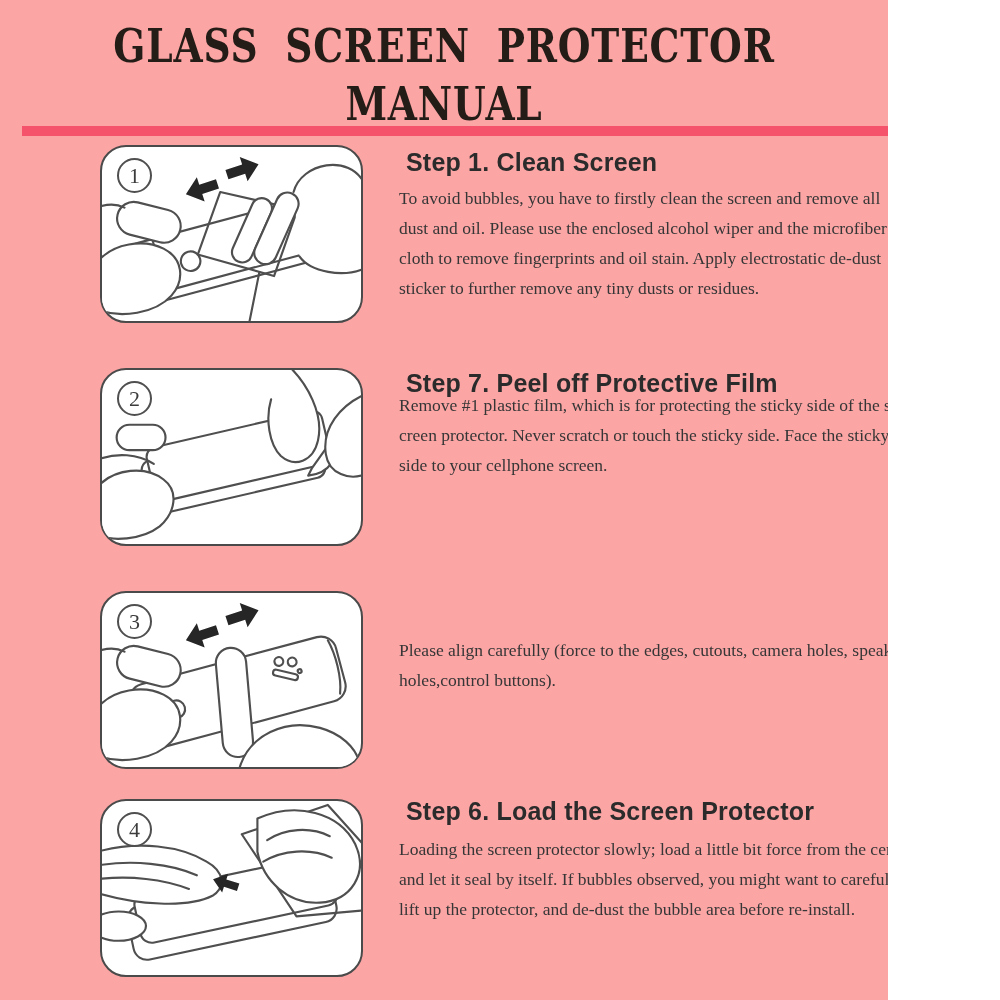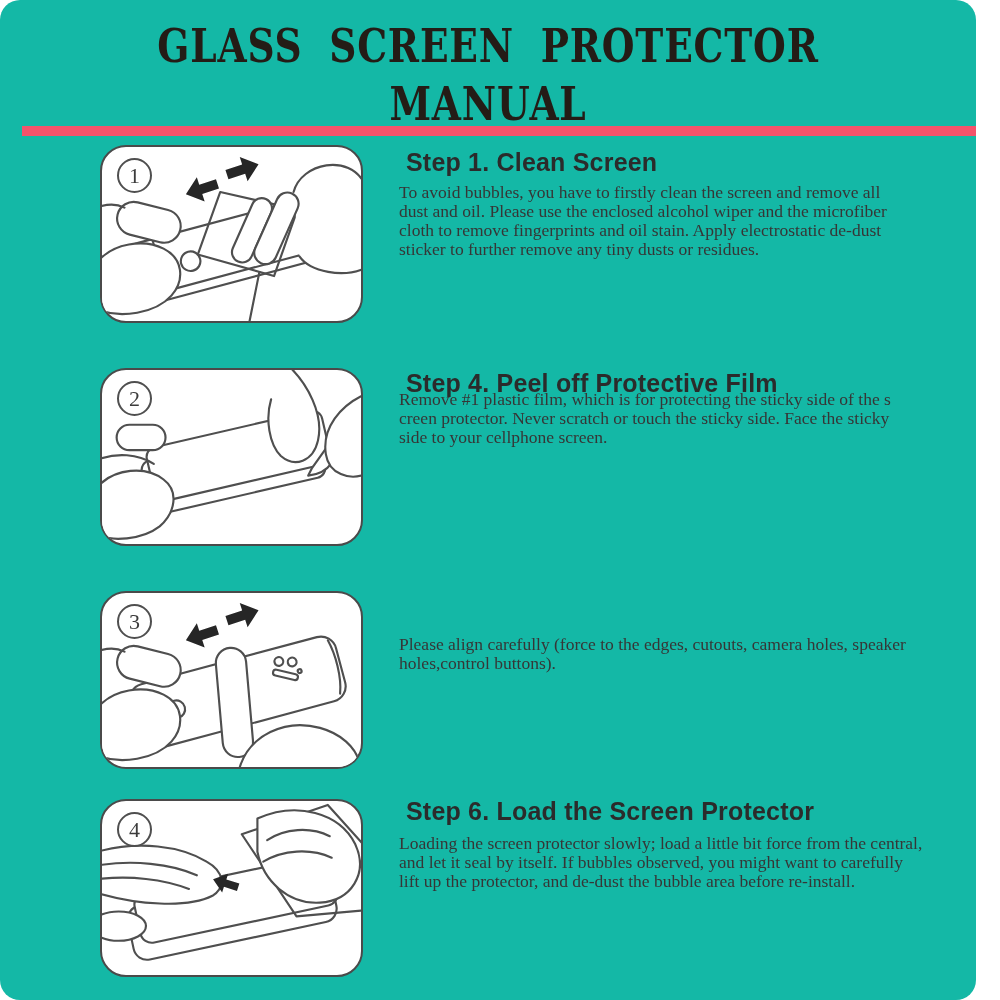--- a/index.html
+++ b/index.html
@@ -1,19 +1,18 @@
 <!DOCTYPE html>
 <html><head>
 <meta charset="utf-8">
 <style>
   html,body{margin:0;padding:0;background:#ffffff;}
   #canvas{
-    position:relative;width:976px;height:1000px;background:#14b8a6;overflow:hidden;
+    position:relative;width:888px;height:1000px;background:#fca5a5;overflow:hidden;
     font-family:"Liberation Sans",sans-serif;
-    border-radius:20px;
   }
   
   .title-line{
     position:absolute;left:0;right:0;text-align:center;
     font-family:"DejaVu Serif",serif;font-weight:bold;color:#241c16;
     font-size:47px;letter-spacing:1px;word-spacing:16px;line-height:1;
     transform:scaleX(0.80);transform-origin:50% 50%;white-space:nowrap;
   }
   #title1{top:22px;}
   #title2{top:80px;}
@@ -36,21 +35,21 @@
   
   .step-title{
     position:absolute;left:398px;width:580px;margin:8px;
     font-size:25px;font-weight:700;color:#2b2b2b;letter-spacing:0.2px;line-height:1.1;
     font-family:Liberation Sans, sans-serif;
   }
   #h1{top:141px;} #h2{top:362px;} #h3{top:581px;} #h4{top:790px;}
   .step-body{
     position:absolute;left:399px;width:585px;margin:0;
     font-family:"Liberation Serif",serif;font-size:17.5px;color:#363636;
-    line-height:19px;white-space:pre-line;
+    line-height:30px;white-space:pre-line;
   }
   #b1{top:183px;} #b2{top:390px;} #b3{top:635px;} #b4{top:834px;}
   
   .art path,.art rect,.art circle,.art line,.art polygon.outline,.art ellipse{
     stroke:#4f4f4f;stroke-width:2.2;fill:none;stroke-linecap:round;stroke-linejoin:round;
   }
   .art .fillw{fill:#ffffff;}
   .art .solid{fill:#262626;stroke:none;}
 </style>
 </head>
@@ -160,21 +159,21 @@
     </svg>
     <div class="num-badge">4</div>
   </div>
 
   <h2 class="step-title" id="h1">Step 1. Clean Screen</h2>
   <p class="step-body" id="b1">To avoid bubbles, you have to firstly clean the screen and remove all
 dust and oil. Please use the enclosed alcohol wiper and the microfiber
 cloth to remove fingerprints and oil stain. Apply electrostatic de-dust
 sticker to further remove any tiny dusts or residues.</p>
 
-  <h2 class="step-title" id="h2">Step 4. Peel off Protective Film</h2>
+  <h2 class="step-title" id="h2">Step 7. Peel off Protective Film</h2>
   <p class="step-body" id="b2">Remove #1 plastic film, which is for protecting the sticky side of the s
 creen protector. Never scratch or touch the sticky side. Face the sticky
 side to your cellphone screen.</p>
 
   <p class="step-body" id="b3">Please align carefully (force to the edges, cutouts, camera holes, speaker
 holes,control buttons).</p>
 
   <h2 class="step-title" id="h4">Step 6. Load the Screen Protector</h2>
   <p class="step-body" id="b4">Loading the screen protector slowly; load a little bit force from the central,
 and let it seal by itself. If bubbles observed, you might want to carefully

